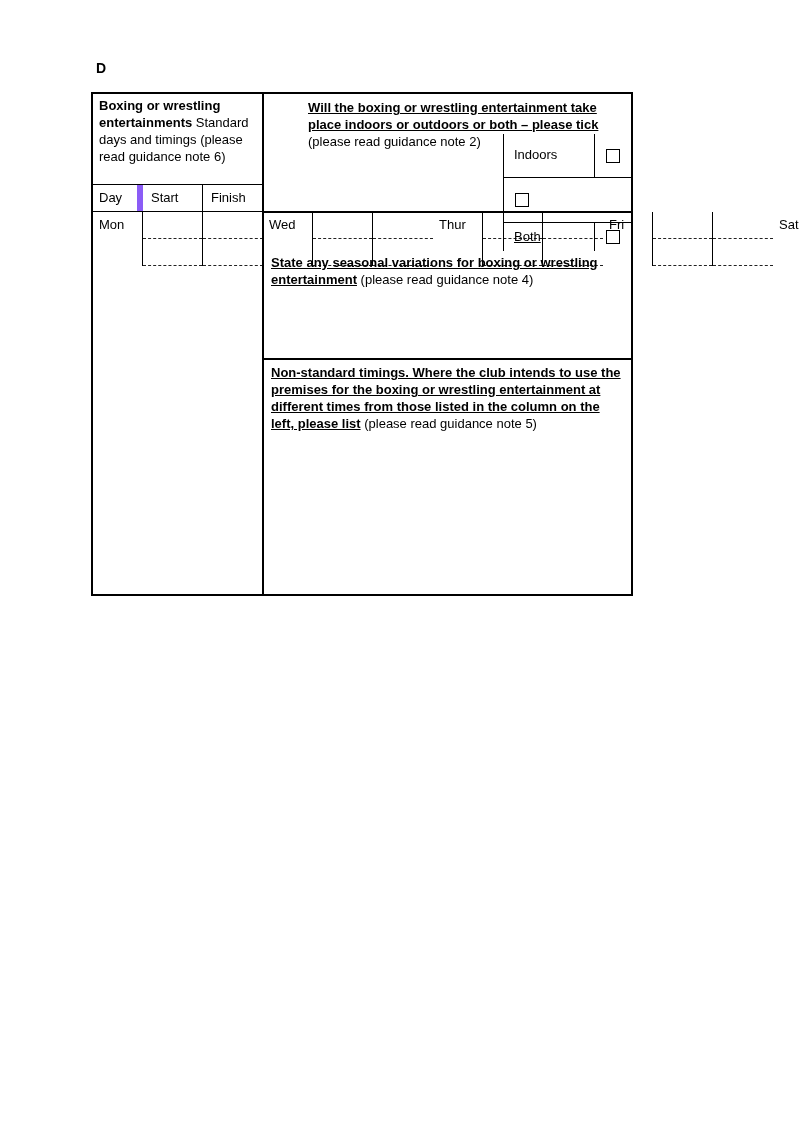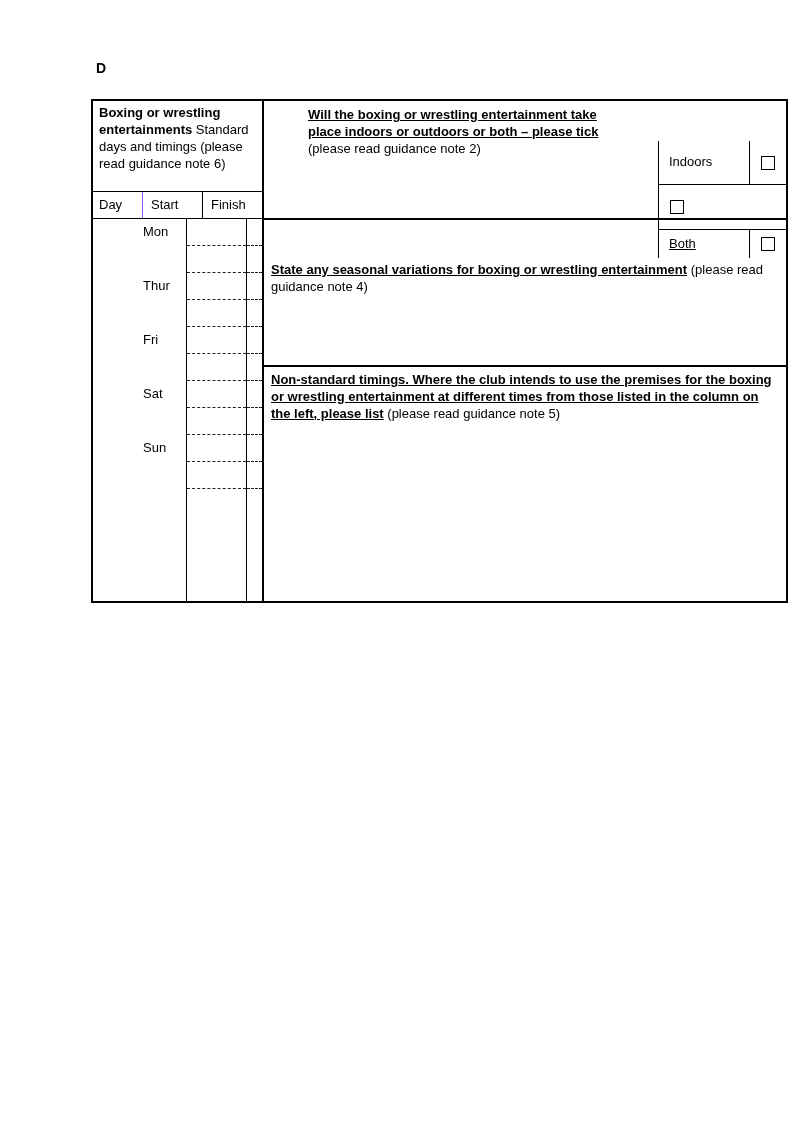--- a/index.html
+++ b/index.html
@@ -6,36 +6,36 @@
   html, body { background: #ffffff; }
   body {
     width: 800px; height: 1130px; position: relative; overflow: hidden;
     font-family: "Liberation Sans", sans-serif; color: #000; font-size: 13px;
   }
   .section-letter {
     position: absolute; left: 96px; top: 60px;
     font-weight: bold; font-size: 14px;
   }
   .form-table {
-    position: absolute; left: 91px; top: 99px;
-    width: 697px; height: 504px;
+    position: absolute; left: 91px; top: 92px;
+    width: 542px; height: 504px;
     border: 2px solid #000; display: flex;
   }
   
   .left-col { width: 169px; display: flex; flex-direction: column; }
   .left-header {
     height: 91px; border-bottom: 1px solid #000;
     padding: 4px 6px 0 6px; line-height: 1.3;
   }
   .left-title { font-weight: bold; }
   .day-header-row { height: 27px; border-bottom: 1px solid #000; display: flex; }
-  .dh-day    { width: 50px; border-right: 1px solid #8b5cf6; padding: 5px 0 0 6px; }
+  .dh-day    { width: 50px; border-right: 6px solid #8b5cf6; padding: 5px 0 0 6px; }
   .dh-start  { width: 60px; border-right: 1px solid #000; padding: 5px 0 0 8px; }
   .dh-finish { flex: 1; padding: 5px 16px 0 8px; }
-  .day-grid { flex: 1; display: flex; flex-direction: column; margin-left: 44px; }
+  .day-grid { flex: 1; display: flex; flex-direction: row; }
   .day-block { height: 54px; display: flex; }
   .day-block.last { flex: 1; height: auto; }
   .day-cell {
     width: 50px; border-right: 1px solid #000;
     padding: 5px 0 0 6px;
   }
   .time-col { width: 60px; border-right: 1px solid #000; display: flex; flex-direction: column; }
   .time-col.finish { flex: 1; border-right: none; }
   .slot { height: 27px; border-bottom: 1px dashed #222; }
   
@@ -90,20 +90,31 @@
           <div class="slot"></div>
           <div class="slot"></div>
         </div>
         <div class="time-col finish">
           <div class="slot"></div>
           <div class="slot"></div>
         </div>
       </div>
 
 
+      <div class="day-block">
+        <div class="day-cell">Wed</div>
+        <div class="time-col">
+          <div class="slot"></div>
+          <div class="slot"></div>
+        </div>
+        <div class="time-col finish">
+          <div class="slot"></div>
+          <div class="slot"></div>
+        </div>
+      </div>
 
       <div class="day-block">
         <div class="day-cell">Thur</div>
         <div class="time-col">
           <div class="slot"></div>
           <div class="slot"></div>
         </div>
         <div class="time-col finish">
           <div class="slot"></div>
           <div class="slot"></div>

